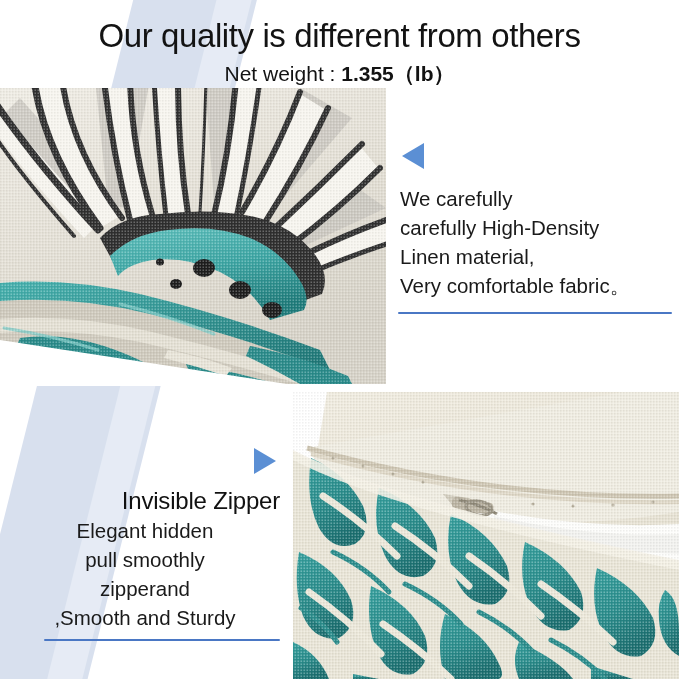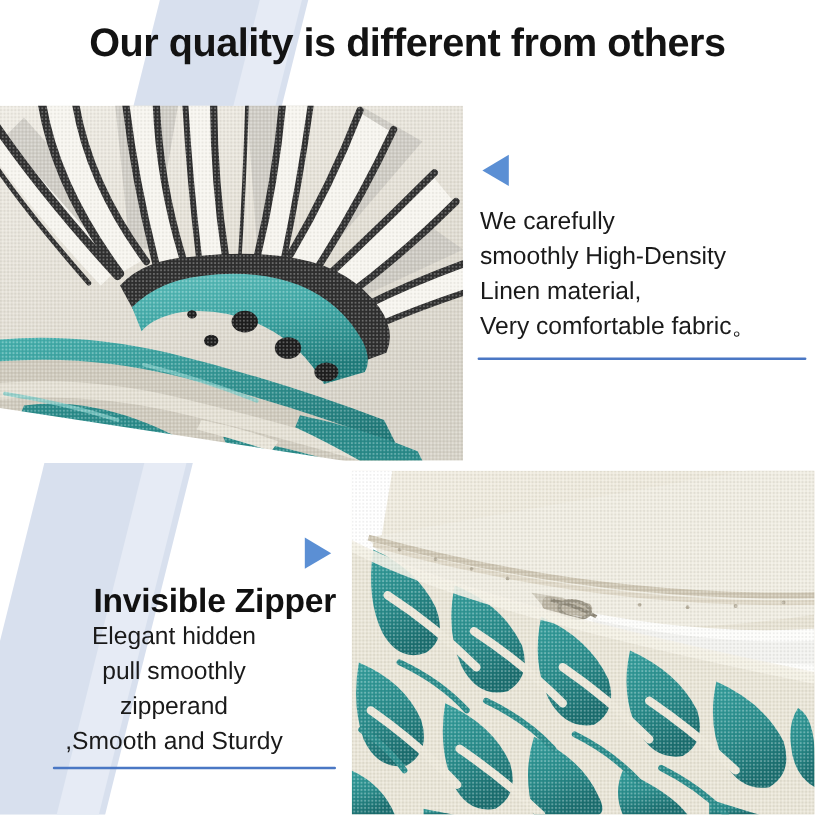--- a/index.html
+++ b/index.html
@@ -21,38 +21,38 @@
     transform-origin:top center;
     z-index:0;
   }
   .diag-band.b2{
     left:232px;width:34px;background:#e6ebf5;transform:rotate(14deg);
   }
 
   
   .header{position:absolute;top:0;left:0;width:679px;z-index:5;text-align:center;}
   .title{
-    font-size:33px;font-weight:bold;color:#131313;
+    font-size:33px;font-weight:normal;color:#131313;
     letter-spacing:-0.4px;line-height:1;
     margin-top:19px;
   }
   .subtitle{
     margin-top:11px;font-size:21px;color:#131313;line-height:1;
   }
   .subtitle .bold{font-weight:bold;}
 
   
   .photo{position:absolute;overflow:hidden;z-index:3;}
   #photo-top{left:0;top:88px;width:386px;height:296px;}
   #photo-bottom{left:293px;top:392px;width:386px;height:287px;}
   .photo svg{display:block;}
 
   
   .callout{position:absolute;z-index:6;}
-  #callout-fabric{left:396px;top:129px;width:276px;}
+  #callout-fabric{left:396px;top:143px;width:276px;}
   #callout-zipper{left:10px;top:448px;width:278px;}
 
   .tri{width:0;height:0;display:block;}
   .tri-left{
     border-top:13px solid transparent;
     border-bottom:13px solid transparent;
     border-right:22px solid #5b8fd4;
     margin-left:6px;
   }
   .tri-right{
@@ -62,21 +62,21 @@
     margin-left:244px;
   }
 
   .ctext{
     font-size:20.5px;color:#1a1a1a;line-height:29px;
     white-space:nowrap;
   }
   #callout-fabric .ctext{margin-top:15px;text-align:left;margin-left:4px;}
   #callout-zipper .ctext{text-align:center;margin-right:8px;}
   #callout-zipper .heading{
-    font-size:28px;font-weight:bold;color:#111;line-height:30px;
+    font-size:24px;font-weight:normal;color:#111;line-height:30px;
     text-align:right;margin-right:8px;margin-top:12px;
     letter-spacing:-0.2px;
   }
   .rule{
     height:2px;background:#4a77c4;border-radius:1px;
   }
   #callout-fabric .rule{margin-top:12px;width:274px;margin-left:2px;}
   #callout-zipper .rule{margin-top:7px;width:236px;margin-left:34px;}
 
   
@@ -87,20 +87,23 @@
 </head>
 <body>
 
 <div id="page">
 
   <div class="diag-band"></div>
   <div class="diag-band b2"></div>
 
   <div class="header">
     <div class="title">Our quality is different from others</div>
+    <div class="subtitle">
+      <span>Net weight : </span><span class="bold">1.355</span><span class="bold">（lb）</span>
+    </div>
   </div>
 
   <div class="photo" id="photo-top">
     <svg width="386" height="296" viewBox="0 0 386 296" xmlns="http://www.w3.org/2000/svg">
       <defs>
         <pattern id="weave1" width="3" height="3" patternUnits="userSpaceOnUse">
           <rect width="3" height="3" fill="#ffffff" fill-opacity="0"></rect>
           <rect x="0" y="0" width="1.5" height="1.5" fill="#000000" fill-opacity="0.055"></rect>
           <rect x="1.5" y="1.5" width="1.5" height="1.5" fill="#ffffff" fill-opacity="0.28"></rect>
         </pattern>
@@ -321,21 +324,21 @@
 
         <rect x="0" y="0" width="386" height="287" fill="url(#weave2)"></rect>
       </g>
     </svg>
   </div>
 
   <div class="callout" id="callout-fabric">
     <div class="tri tri-left"></div>
     <div class="ctext">
       <div>We carefully</div>
-      <div>smoothly High-Density</div>
+      <div>carefully High-Density</div>
       <div>Linen material,</div>
       <div>Very comfortable fabric。</div>
     </div>
     <div class="rule"></div>
   </div>
 
   <div class="callout" id="callout-zipper">
     <div class="tri tri-right"></div>
     <div class="heading">Invisible Zipper</div>
     <div class="ctext">

